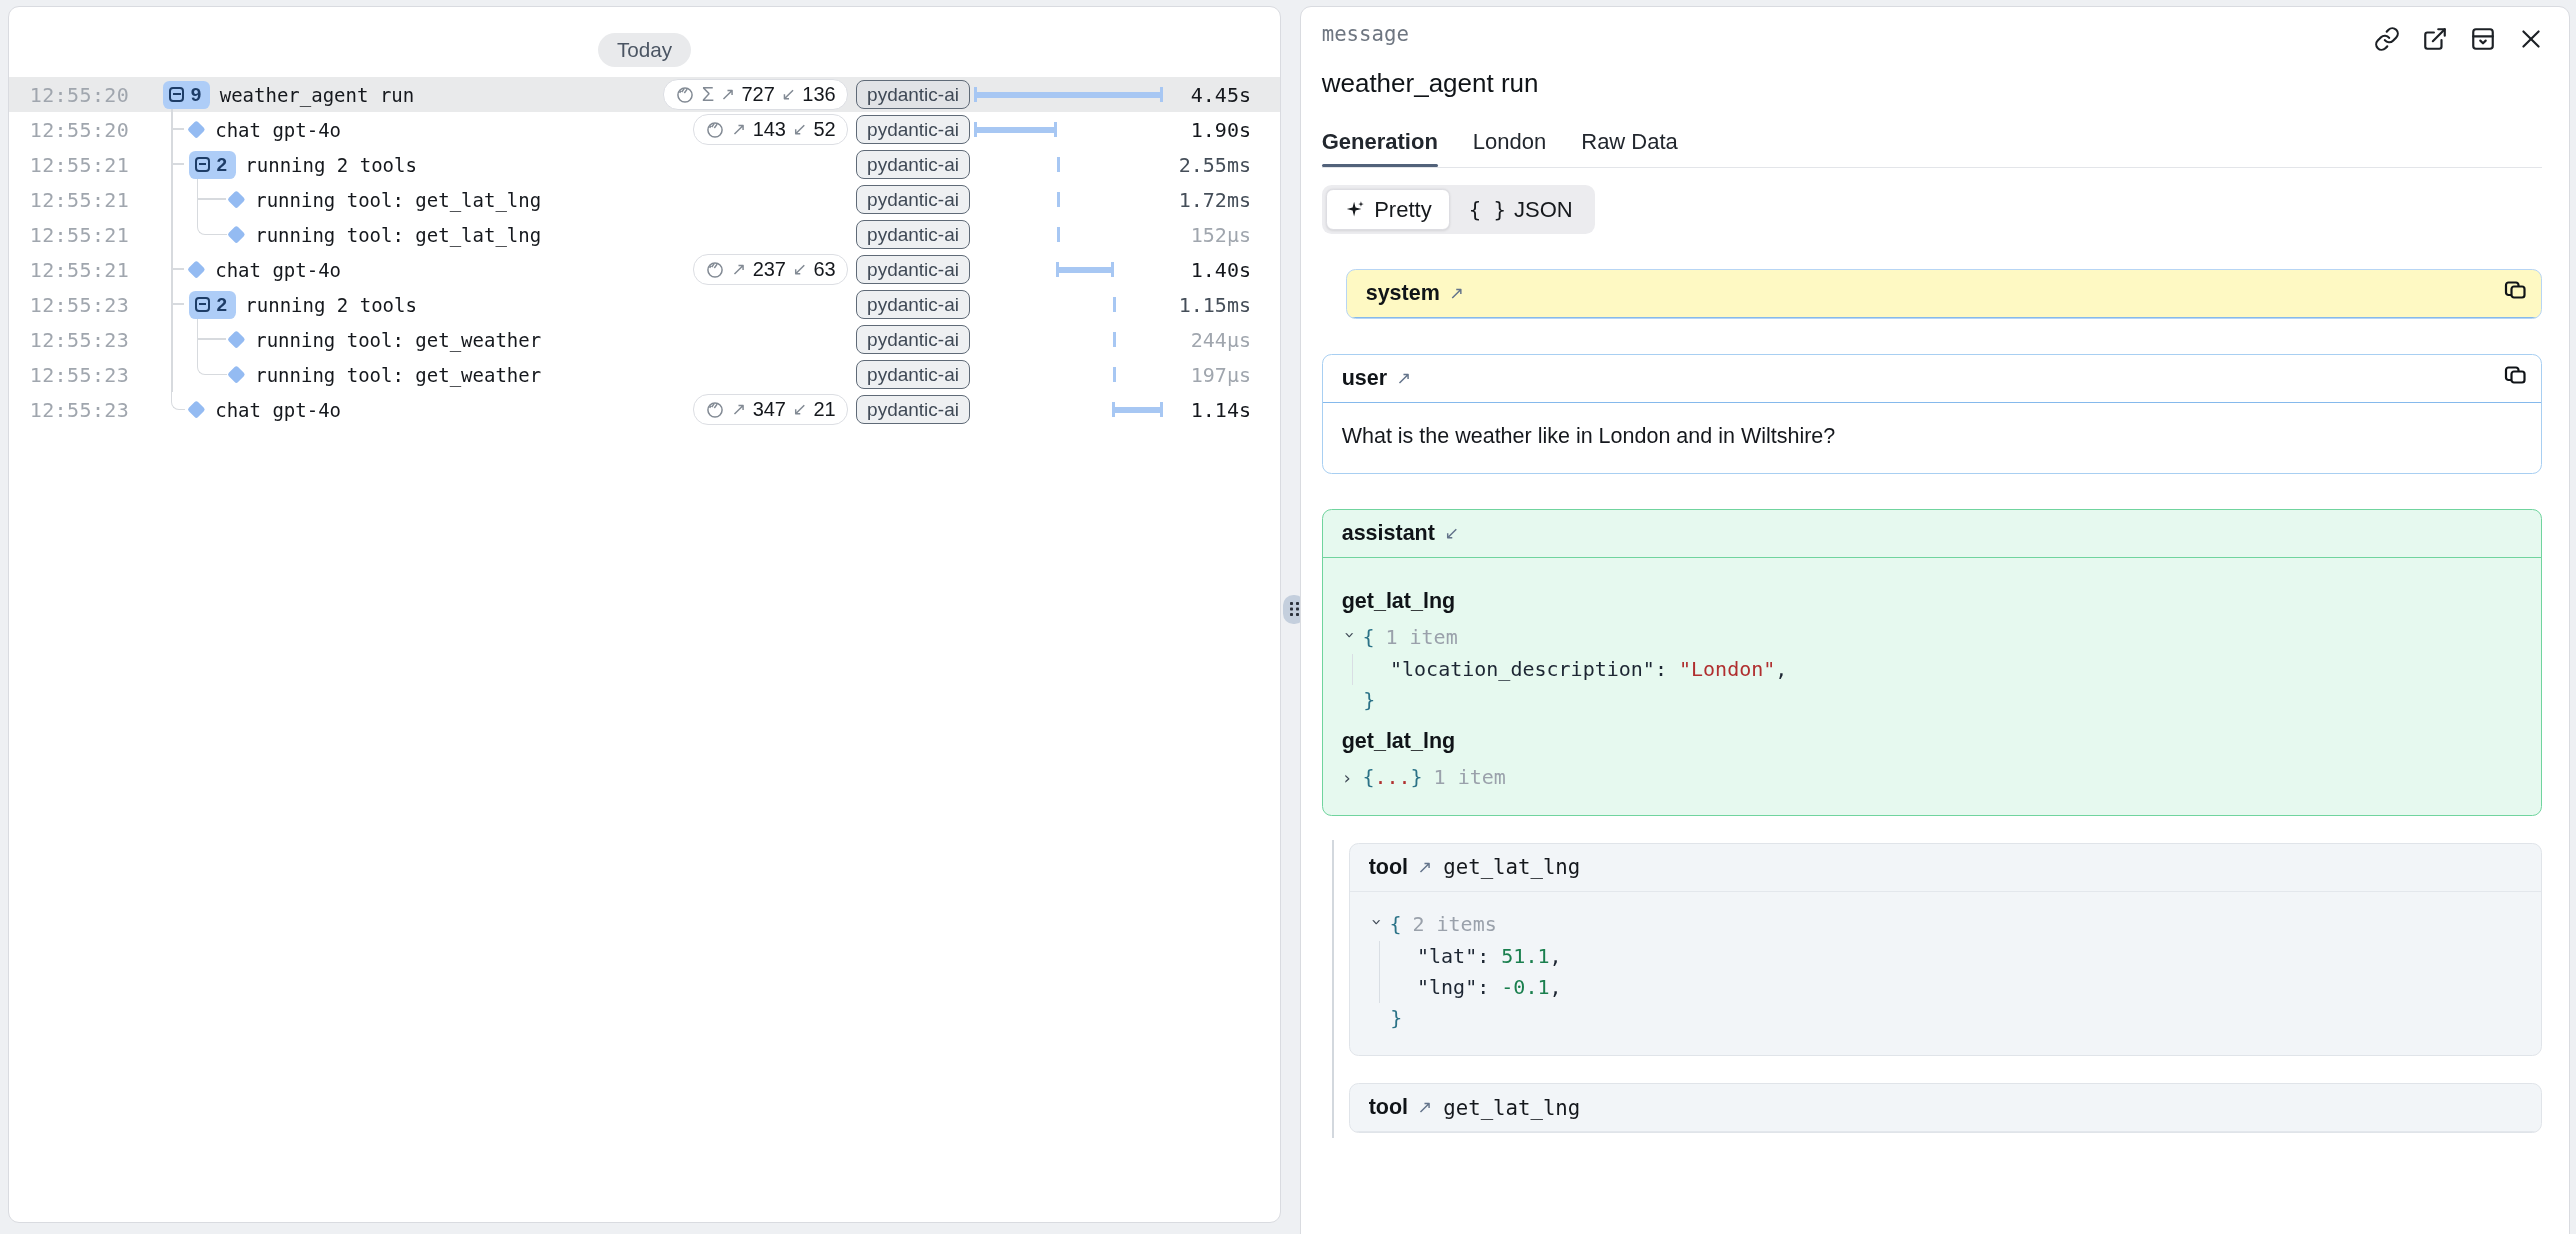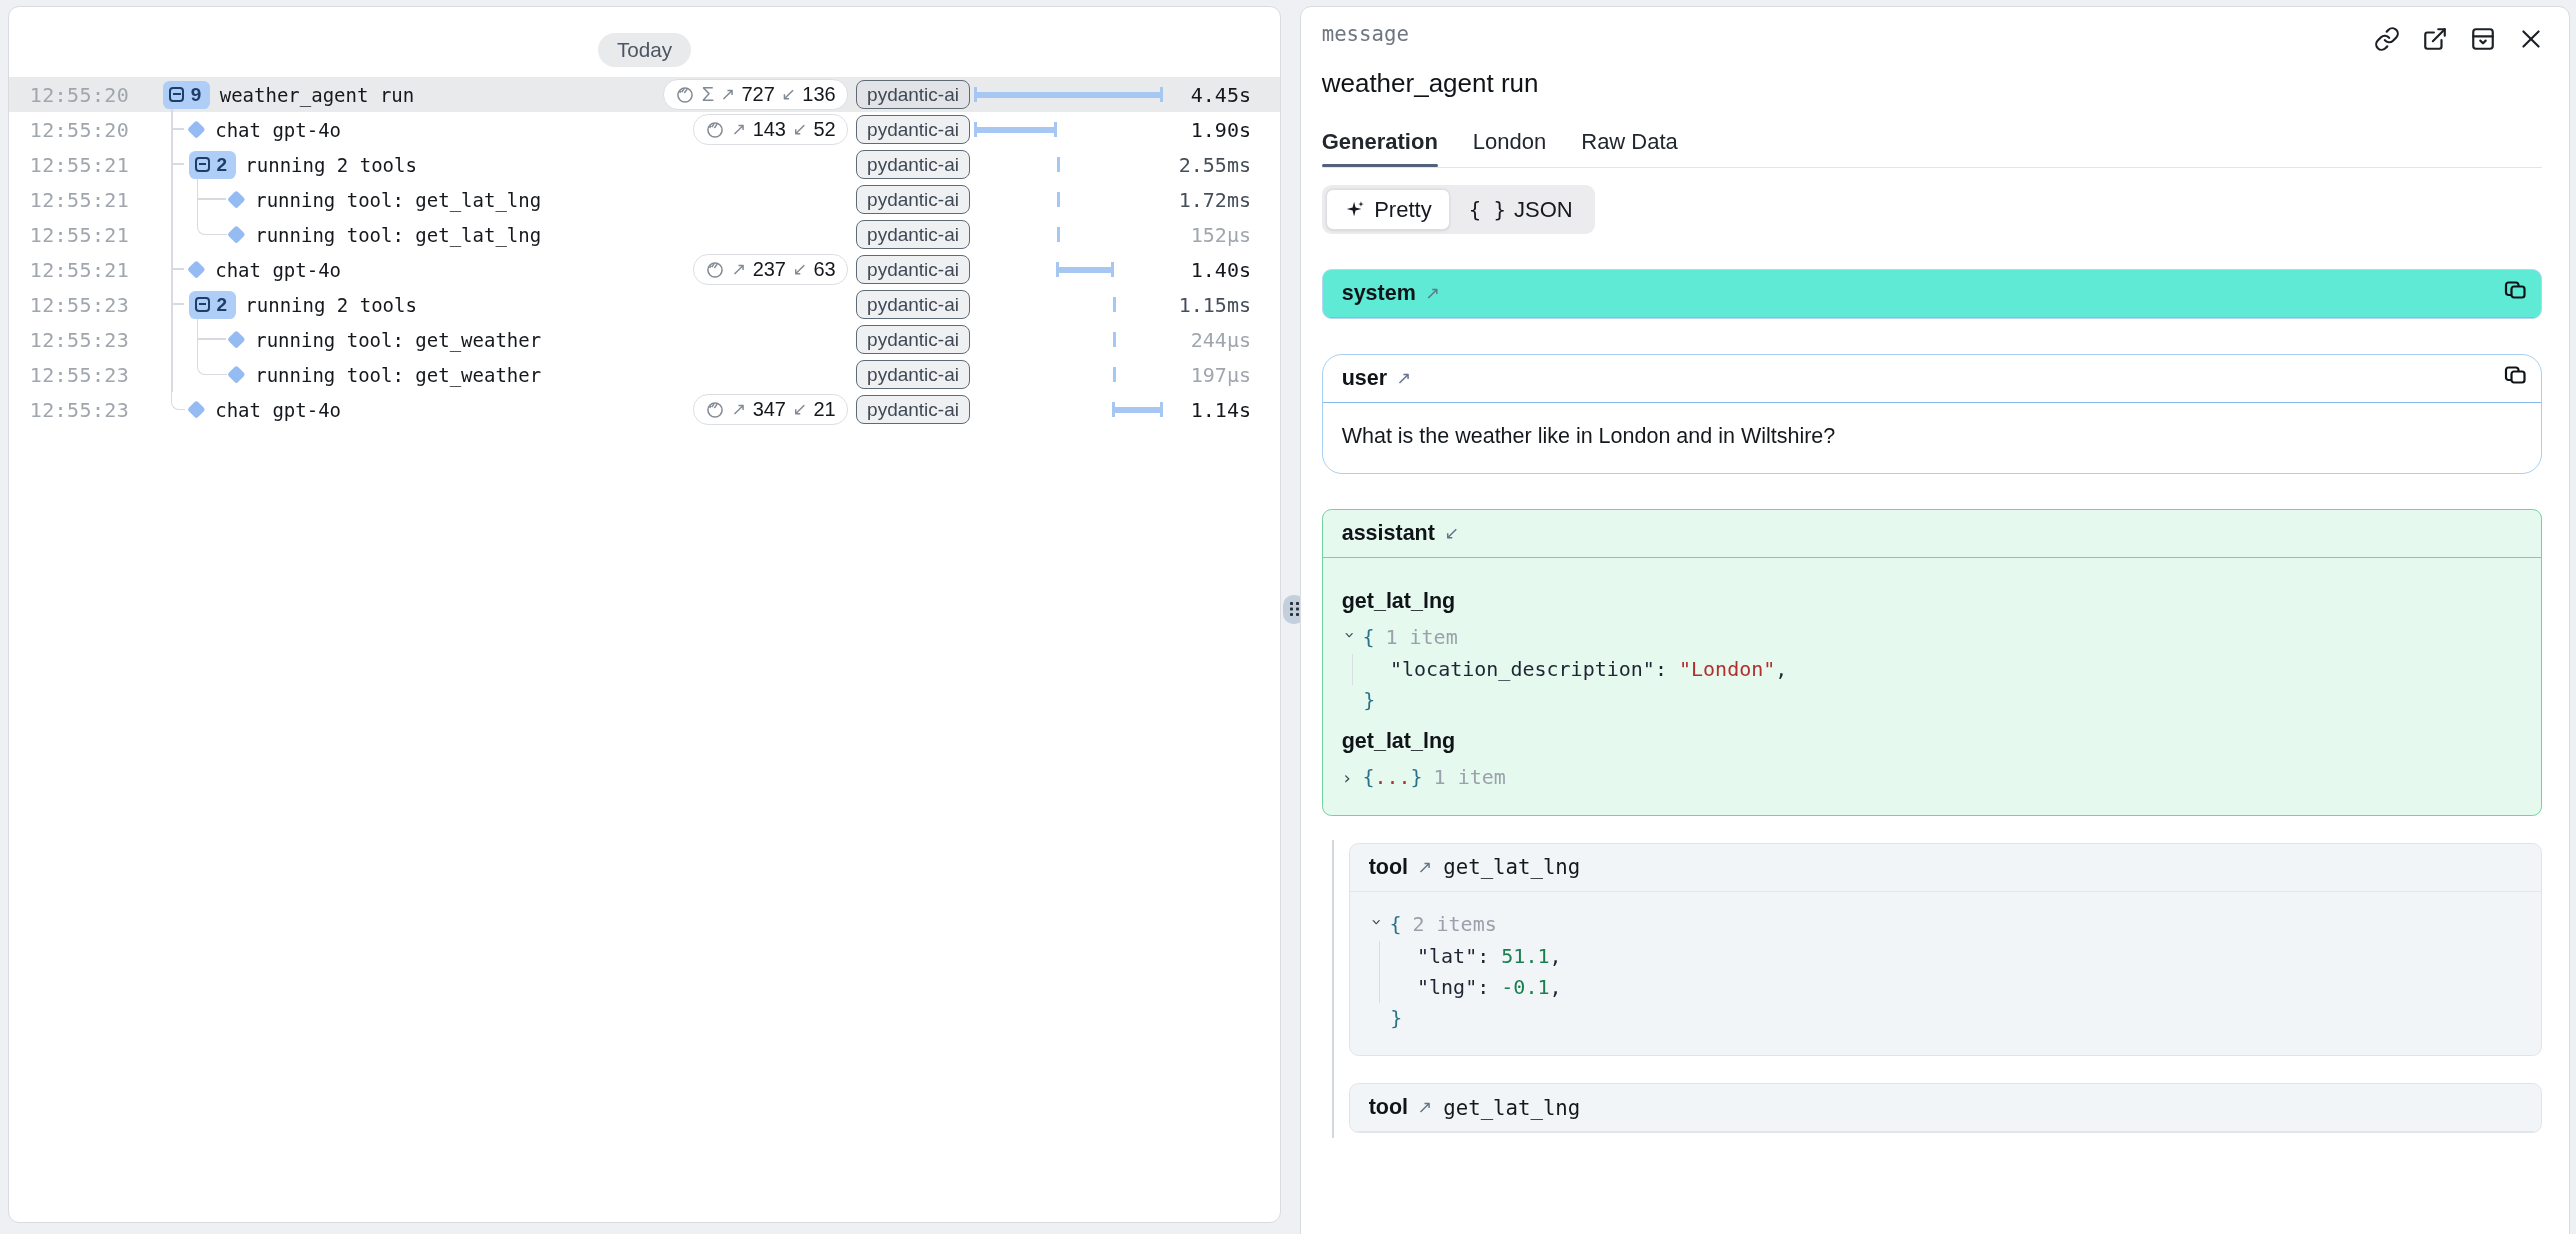--- a/index.html
+++ b/index.html
@@ -68,23 +68,23 @@
   .opt svg{width:22px;height:22px;fill:#16191d;}
 
   .msg{border-radius:9.5px;margin-top:35px;border:1.2px solid;overflow:hidden;}
   .msg-header{display:flex;align-items:center;position:relative;padding:11px 19px;border-bottom:1.6px solid;}
   .role{font-size:21.5px;font-weight:600;color:#101418;}
   .role-arrow{font-size:17.5px;color:#64748b;margin-left:9.5px;}
   .tool-name-h{font-size:20.7px;color:#15181d;margin-left:11px;}
   .copy-btn{position:absolute;right:14.3px;top:50%;transform:translateY(-50%);background:none;border:none;padding:0;cursor:pointer;}
   .copy-btn svg{stroke:#101418;stroke-width:2.2;fill:none;width:24px;height:24px;stroke-linejoin:round;}
   .msg-body{padding:17.5px 19px 20.7px;font-size:21.5px;color:#15181d;line-height:32px;}
-  .msg.system{background:#5eead4;border-color:#b7d5f4;}
+  .msg.system{background:#fef9c3;border-color:#b7d5f4;margin-left:24px;}
   .msg.system .msg-header{border-color:#85b9ec;}
-  .msg.user{background:#fff;border-color:#a8cff2;border-radius:20px;}
+  .msg.user{background:#fff;border-color:#a8cff2;}
   .msg.user .msg-header{border-color:#85b9ec;}
   .msg.assistant{background:#e6f9ef;border-color:#70d49e;}
   .msg.assistant .msg-header{border-color:#70d49e;}
   .msg.tool{background:#f2f5f8;border-color:#e0e4e9;}
   .msg.tool .msg-header{border-color:#e3e7ec;border-bottom-width:1.2px;}
   .code{font-family:"DejaVu Sans Mono",monospace;font-size:20px;color:#15181d;}
   .tool-label{font-size:21.5px;color:#15181d;margin-bottom:8px;}
   .tool-fn{font-size:21.5px;font-weight:700;color:#101418;margin:9.5px 0 4.8px;}
 
   .json{font-family:"DejaVu Sans Mono",monospace;font-size:20px;line-height:31px;color:#1d2633;}

